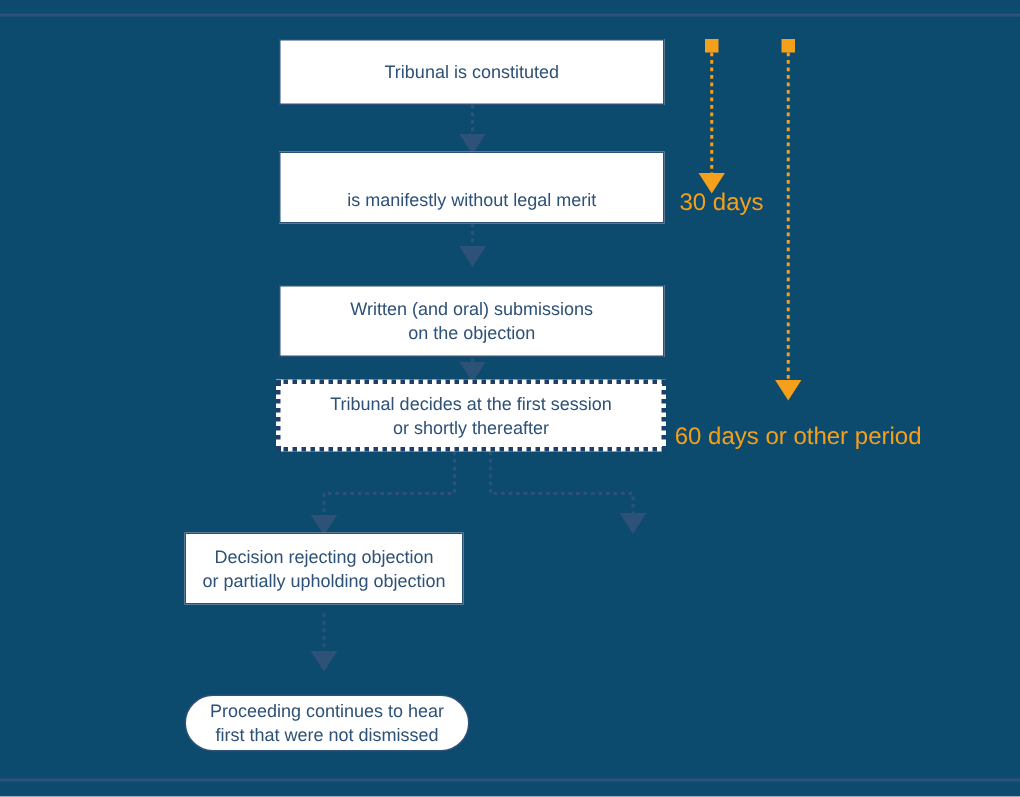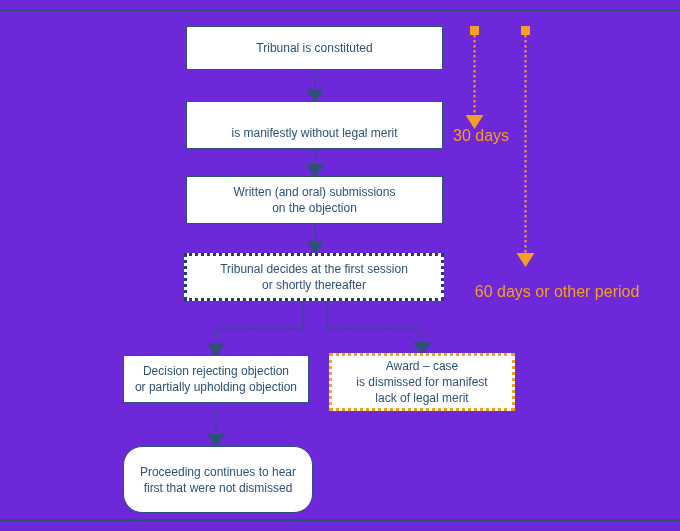--- a/index.html
+++ b/index.html
@@ -7,21 +7,21 @@
     padding: 0;
     background: #ffffff;
   }
   body {
     font-family: "Liberation Sans", sans-serif;
   }
   #canvas {
     position: relative;
     width: 680px;
     height: 531px;
-    background: #6d28d9;
+    background: #0c4a6e;
     overflow: hidden;
   }
 
   
   .rule {
     position: absolute;
     left: 0;
     width: 680px;
     height: 2px;
     background: #2d5177;
@@ -65,21 +65,21 @@
 
   
   .orange-label {
     position: absolute;
     color: #f5a01b;
     font-size: 16px;
     line-height: 16px;
     white-space: pre;
   }
   .orange-label.l1 { left: 453px; top: 128px; }
-  .orange-label.l2 { left: 457px; top: 268px; text-align: left; }
+  .orange-label.l2 { left: 432px; top: 268px; text-align: left; }
 </style>
 </head>
 <body>
 
 <div id="canvas">
 
   <div class="rule top"></div>
   <div class="rule bottom"></div>
 
   <svg id="wires" viewBox="0 0 680 531" xmlns="http://www.w3.org/2000/svg">
@@ -131,50 +131,43 @@
     <span class="txt">Tribunal is constituted</span>
   </div>
 
   <div class="node solid" style="left:186px; top:101px; width:257px; height:48px;">
     <span class="txt">
       <br>
       <span>is manifestly without legal merit</span>
     </span>
   </div>
 
-  <div class="node solid" style="left:186px; top:176px; width:257px; height:48px;">
+  <div class="node solid" style="left:186px; top:190px; width:257px; height:48px;">
     <span class="txt">
       <span>Written (and oral) submissions</span><br>
       <span>on the objection</span>
     </span>
   </div>
 
   <div class="node dotted-navy" style="left:184px; top:253px; width:260px; height:48px;">
     <span class="txt">
       <span>Tribunal decides at the first session</span><br>
       <span>or shortly thereafter</span>
     </span>
   </div>
 
   <div class="node solid" style="left:123px; top:355px; width:186px; height:48px;">
     <span class="txt">
       <span>Decision rejecting objection</span><br>
       <span>or partially upholding objection</span>
     </span>
   </div>
 
-  <div class="node dotted-orange" style="left:329px; top:353px; width:186px; height:58px;">
-    <span class="txt">
-      <span>Award – case</span><br>
-      <span>is dismissed for manifest</span><br>
-      <span>lack of legal merit</span>
-    </span>
-  </div>
 
-  <div class="node solid" style="left:123px; top:446px; width:190px; height:67px;border-radius:19px;">
+  <div class="node solid" style="left:123px; top:463px; width:190px; height:38px;border-radius:19px;">
     <span class="txt">
       <span>Proceeding continues to hear</span><br>
       <span>first that were not dismissed</span>
     </span>
   </div>
 
   <div class="orange-label l1">30 days</div>
 
   <div class="orange-label l2">
     <span>60 days or other period</span><br>

